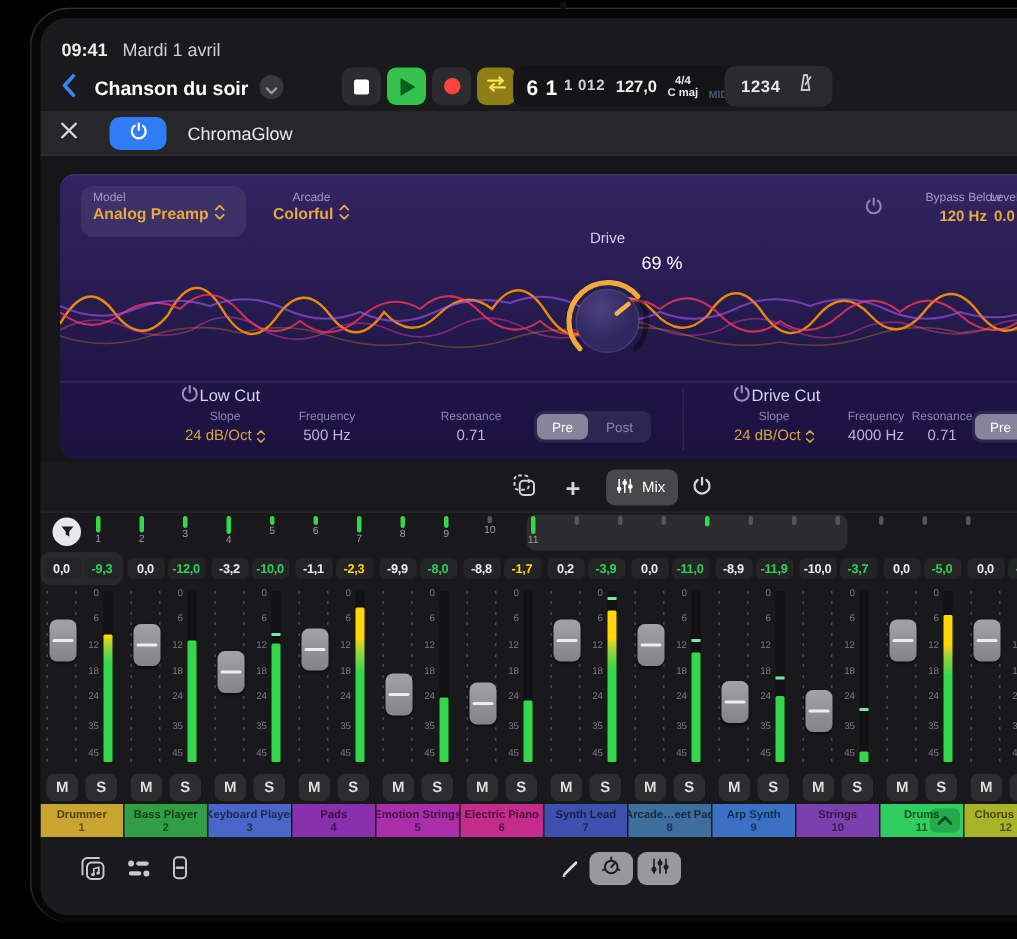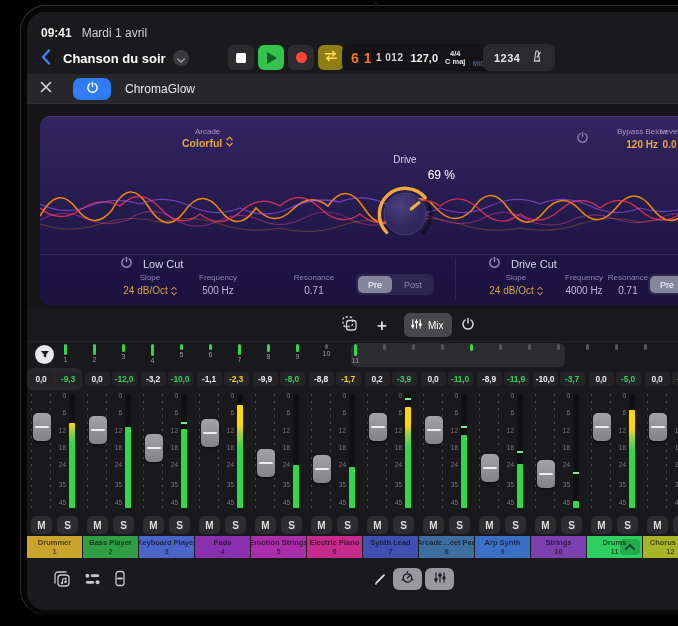--- a/index.html
+++ b/index.html
@@ -23,21 +23,21 @@
   .songchev{width:16px;height:16px;border-radius:50%;background:#39393c;display:flex;align-items:center;justify-content:center;margin-left:7px;border:none;padding:0;}
   .transport{position:absolute;left:201px;top:3px;display:flex;gap:4px;}
   .tbtn{width:26px;height:25px;border-radius:6px;background:#2c2c2e;border:none;display:flex;align-items:center;justify-content:center;padding:0;}
   .tbtn.play{background:#35c24d;}
   .tbtn.cycle{background:#8f7e15;}
   .stop-glyph{width:10px;height:10px;background:#fff;border-radius:1.5px;}
   .play-glyph{width:0;height:0;border-left:10px solid #0b5f23;border-top:6px solid transparent;border-bottom:6px solid transparent;margin-left:2px;}
   .rec-glyph{width:11px;height:11px;background:#ff453a;border-radius:50%;}
   .lcd{position:absolute;left:315px;top:2px;height:27px;background:#141416;border-radius:7px;
     display:flex;align-items:center;gap:7px;padding:0 9px;}
-  .lcd-main{color:#f97316;font-size:14px;font-weight:bold;letter-spacing:.5px;}
+  .lcd-main{color:#ffffff;font-size:14px;font-weight:bold;letter-spacing:.5px;}
   .lcd-sub{color:#d2d2d6;font-size:10px;font-weight:bold;letter-spacing:.5px;margin-left:-3px;}
   .lcd-tempo{color:#eee;font-size:11px;font-weight:bold;}
   .lcd-stack{display:flex;flex-direction:column;line-height:8px;align-items:center;}
   .lcd-sig,.lcd-key{color:#e6e6ea;font-size:7.5px;font-weight:bold;}
   .lcd-midi{color:#47586f;font-size:7px;font-weight:bold;align-self:flex-end;margin-bottom:4px;}
   .countpill{position:absolute;left:456px;top:2px;height:27px;background:#2b2b2d;border-radius:7px;
     display:flex;align-items:center;gap:10px;padding:0 11px;}
   .count-lbl{color:#e8e8ea;font-size:11px;font-weight:bold;letter-spacing:.5px;}
 
   
@@ -59,21 +59,21 @@
   .goldval{font-size:10.5px;font-weight:bold;color:#e6a93f;display:flex;align-items:center;gap:4px;}
   .stylebox{position:absolute;left:142px;top:11px;text-align:center;}
   .bypass{position:absolute;left:536px;top:11px;display:flex;gap:28px;align-items:flex-start;color:#8d83b5;}
   .byp-col{display:flex;flex-direction:column;align-items:center;gap:3px;}
   .levelcol{position:absolute;left:620px;top:11px;display:flex;flex-direction:column;align-items:center;gap:3px;}
   .drive-lbl{position:absolute;left:315px;top:38px;width:100px;text-align:center;color:#d6cfee;font-size:10px;}
   .drive-val{position:absolute;left:315px;top:52px;width:100px;text-align:right;color:#fff;font-size:12px;font-weight:normal;}
   .knob{position:absolute;left:335px;top:68px;}
   .hdiv{position:absolute;left:0;right:0;top:138px;height:1px;background:rgba(255,255,255,.08);}
   .vdiv{position:absolute;left:415px;top:142px;height:42px;width:1px;background:rgba(255,255,255,.08);}
-  .cutsec .cuttitle{position:absolute;display:flex;align-items:center;gap:10px;color:#d9d5ef;font-size:11px;justify-content:space-between;}
+  .cutsec .cuttitle{position:absolute;display:flex;align-items:center;color:#d9d5ef;font-size:11px;justify-content:space-between;}
   .param{position:absolute;display:flex;flex-direction:column;align-items:center;gap:3px;}
   .param .tinylbl{font-size:8px;color:#8d84b8;}
   .param .pv{font-size:10px;color:#bdb4de;}
   .param .pv.gold{color:#d9a33c;display:flex;align-items:center;gap:3px;}
   .prepost{position:absolute;height:21px;background:rgba(130,130,160,.18);border-radius:6px;display:flex;padding:2px;gap:2px;}
   .pp{border:none;border-radius:5px;font-size:9px;padding:0 10px;background:none;color:#8c88ab;}
   .pp.sel{background:#85859c;color:#fff;}
 
   
   .mixbar{position:absolute;left:0;top:296px;right:0;height:34px;background:#19191b;border-bottom:1px solid rgba(255,255,255,.05);}
@@ -219,20 +219,32 @@
       <div class="panel">
 
         <svg class="waves" viewBox="0 0 690 84" preserveAspectRatio="none" fill="none">
           <path d="M0,52 Q18,20 36,44 T72,46 Q90,12 108,42 T144,48 Q162,22 180,46 T216,44 Q234,64 252,46 T288,42 Q306,16 324,44 T360,48 Q378,24 396,44 T432,46 Q450,18 468,44 T504,48 Q522,26 540,46 T576,44 Q594,20 612,44 T648,46 Q666,30 690,42" stroke="#ff9500" stroke-width="1.6" opacity="0.9"></path>
           <path d="M0,44 Q20,60 40,46 T80,42 Q100,22 120,44 T160,50 Q180,66 200,48 T240,42 Q260,24 280,44 T320,50 Q340,68 360,48 T400,42 Q420,26 440,46 T480,50 Q500,64 520,46 T560,44 Q580,28 600,46 T640,50 Q660,40 690,46" stroke="#ff375f" stroke-width="1.4" opacity="0.75"></path>
           <path d="M0,40 Q25,52 50,42 T100,40 Q125,30 150,42 T200,44 Q225,56 250,44 T300,38 Q325,28 350,42 T400,44 Q425,54 450,42 T500,40 Q525,30 550,42 T600,44 Q625,52 650,42 T690,40" stroke="#a855f7" stroke-width="1.3" opacity="0.6"></path>
           <path d="M0,56 Q22,44 44,54 T88,56 Q110,40 132,54 T176,58 Q198,46 220,56 T264,54 Q286,42 308,54 T352,58 Q374,44 396,54 T440,56 Q462,42 484,54 T528,58 Q550,46 572,54 T616,56 Q638,44 660,54 T690,56" stroke="#e0409f" stroke-width="1.2" opacity="0.45"></path>
           <path d="M0,60 Q30,70 60,60 T120,58 Q150,50 180,60 T240,64 Q270,72 300,62 T360,58 Q390,50 420,60 T480,64 Q510,70 540,60 T600,58 Q630,52 660,60 T690,60" stroke="#ff9500" stroke-width="1.1" opacity="0.3"></path>
         </svg>
 
+        <div class="modelbox">
+          <div class="tinylbl">Model</div>
+          <div class="goldval">
+              <span>Analog Preamp</span>
+            <span>
+              <svg width="7" height="11" viewBox="0 0 8 12" fill="none" stroke="#e6a93f" stroke-width="1.4" stroke-linecap="round" stroke-linejoin="round">
+                  <polyline points="1,4 4,1 7,4"></polyline>
+                  <polyline points="1,8 4,11 7,8"></polyline>
+                </svg>
+            </span>
+          </div>
+        </div>
 
         <div class="stylebox">
           <div class="tinylbl">Arcade</div>
           <div class="goldval" style="justify-content:center">
               <span>Colorful</span>
             <span>
               <svg width="7" height="11" viewBox="0 0 8 12" fill="none" stroke="#e6a93f" stroke-width="1.4" stroke-linecap="round" stroke-linejoin="round">
                   <polyline points="1,4 4,1 7,4"></polyline>
                   <polyline points="1,8 4,11 7,8"></polyline>
                 </svg>

